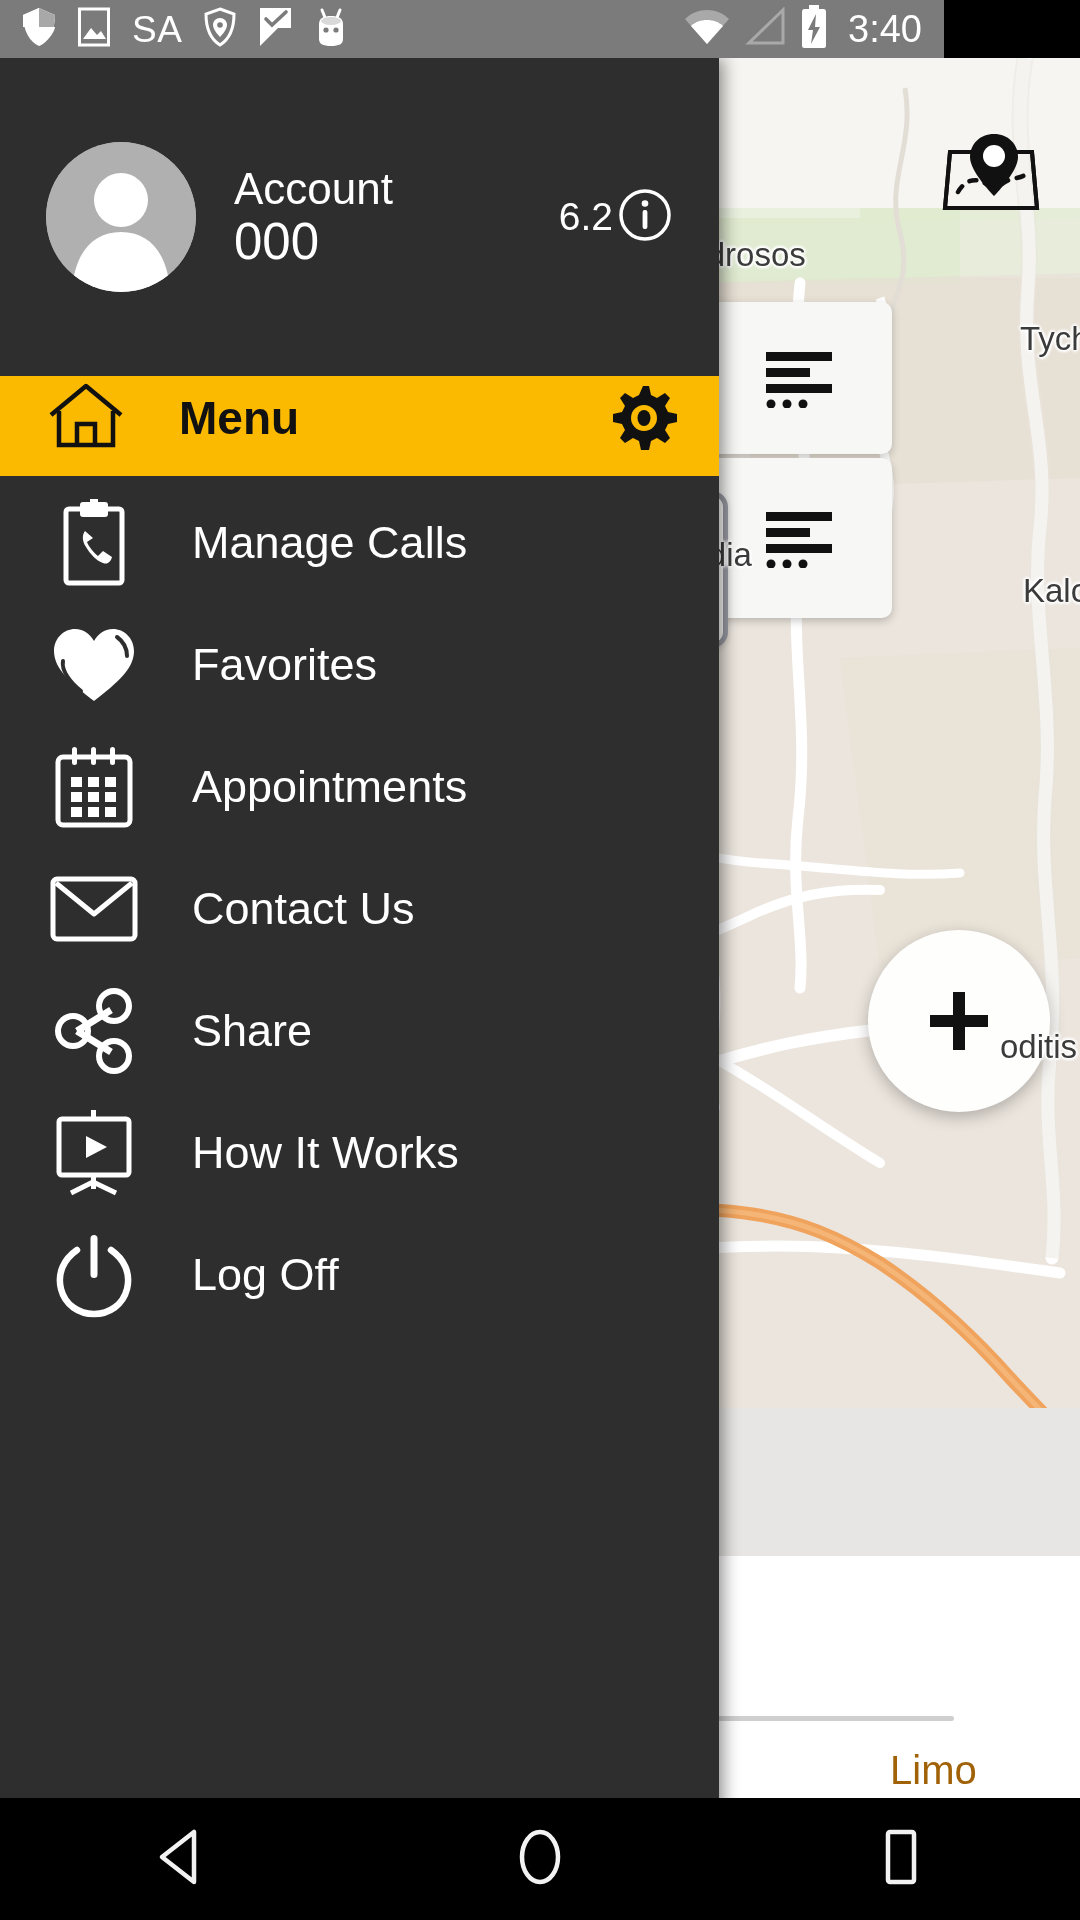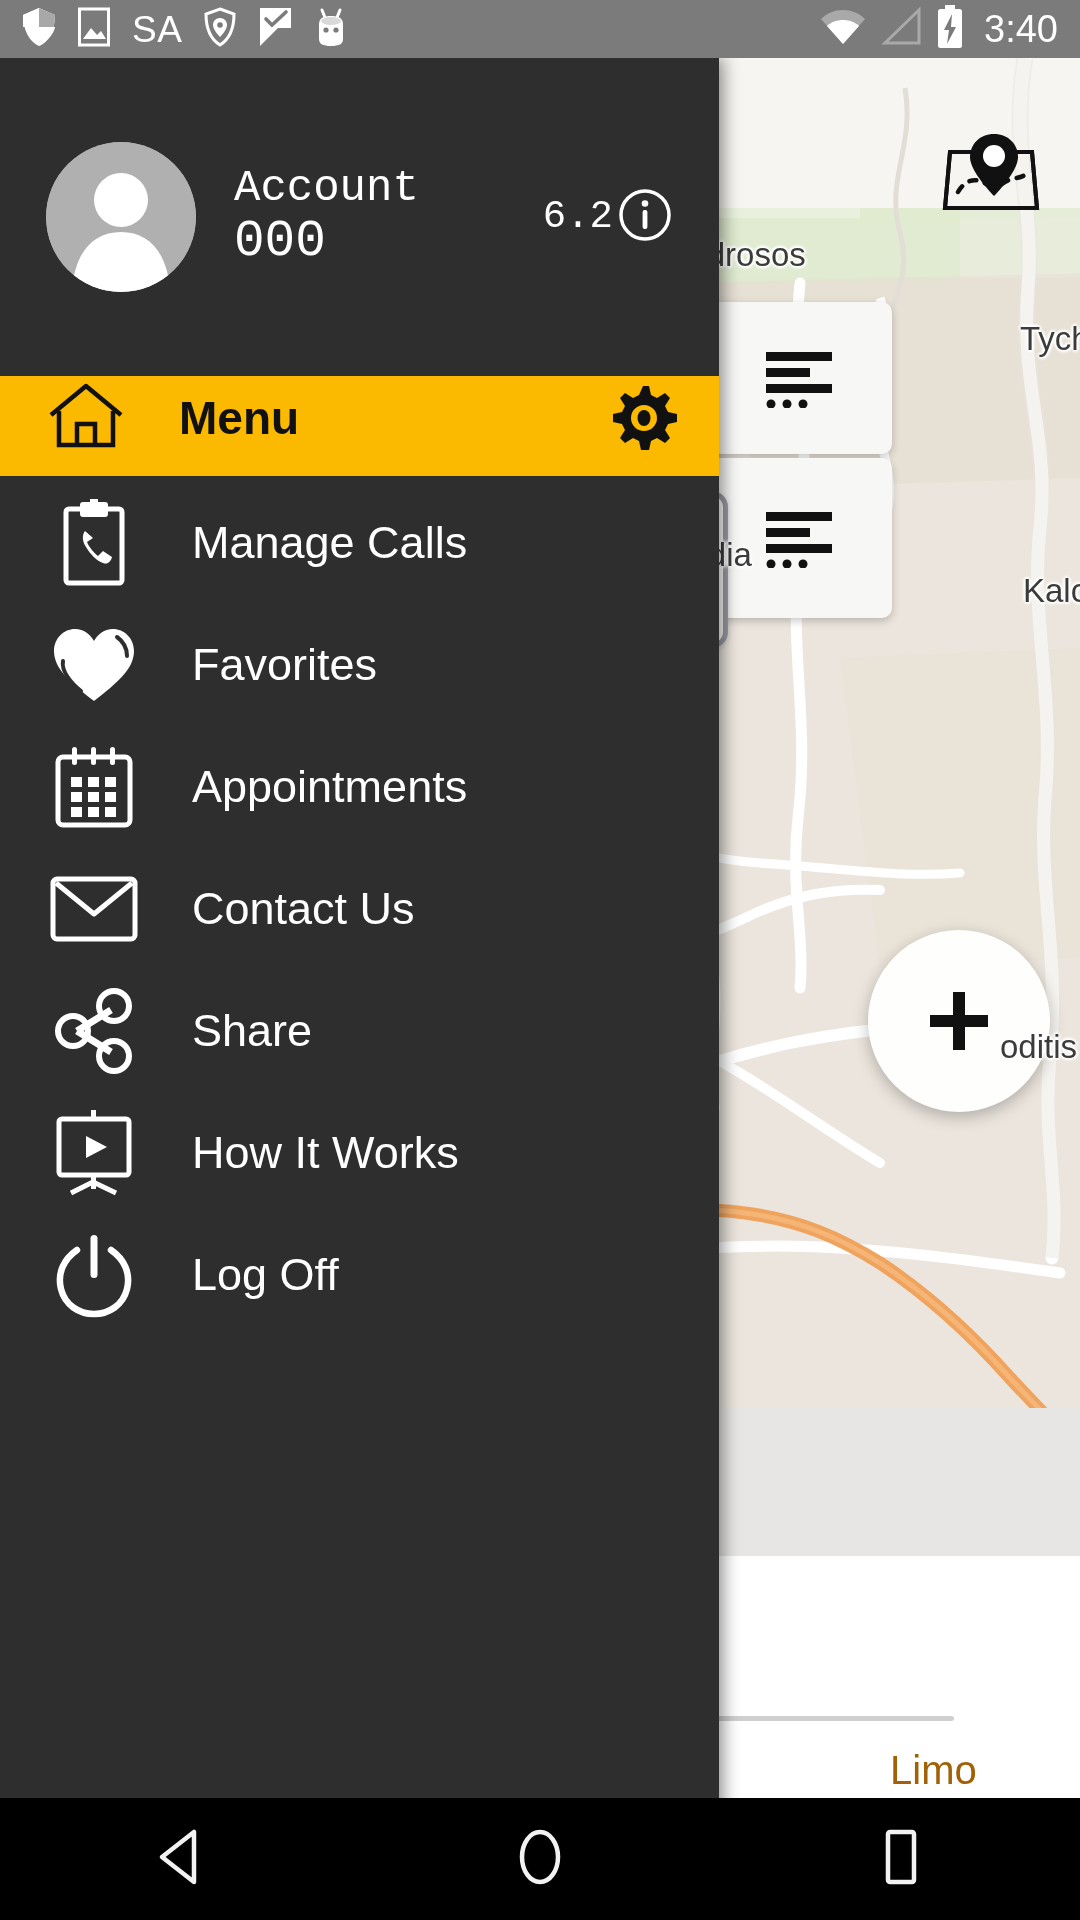--- a/index.html
+++ b/index.html
@@ -6,21 +6,21 @@
   html, body {
     width: 1080px; height: 1920px;
     background: #000;
     font-family: "Liberation Sans", sans-serif;
     overflow: hidden;
   }
   #screen { position: relative; width: 1080px; height: 1920px; overflow: hidden; background: #000; }
 
   
   .statusbar {
-    position: absolute; top: 0; left: 0; width: 1080px; height: 58px;
+    position: absolute; top: 0; left: 0; width: 944px; height: 58px;
     background: #7b7b7b; display: flex; align-items: center;
     padding: 9px 22px; z-index: 60;
   }
   .sb-left { display: flex; align-items: center; gap: 22px; }
   .sb-right { margin-left: auto; display: flex; align-items: center; gap: 14px; }
   .sb-icon { display: block; }
   .sb-text {
     color: #ffffff; font-size: 37px; font-weight: 400; letter-spacing: 0.5px;
     line-height: 1;
   }
@@ -67,21 +67,20 @@
 
   
   .drawer {
     position: absolute; top: 58px; left: 0; width: 719px; height: 1780px;
     background: #2e2e2e; z-index: 30;
     box-shadow: 4px 0 16px rgba(0,0,0,0.45);
   }
   .account-block {
     position: relative; height: 318px; display: flex; align-items: center;
     padding: 0 46px;
-    font-family: Liberation Mono, monospace;
   }
   .avatar {
     width: 150px; height: 150px; border-radius: 50%; background: #b0b0b0;
     overflow: hidden; position: relative; flex: 0 0 auto;
   }
   .account-text { margin-left: 38px; }
   .account-name { color: #ffffff; font-size: 44px; line-height: 1.12; }
   .account-sub  { color: #ffffff; font-size: 51px; line-height: 1.12; }
   .account-right {
     margin-left: auto; display: flex; align-items: center; gap: 4px;

